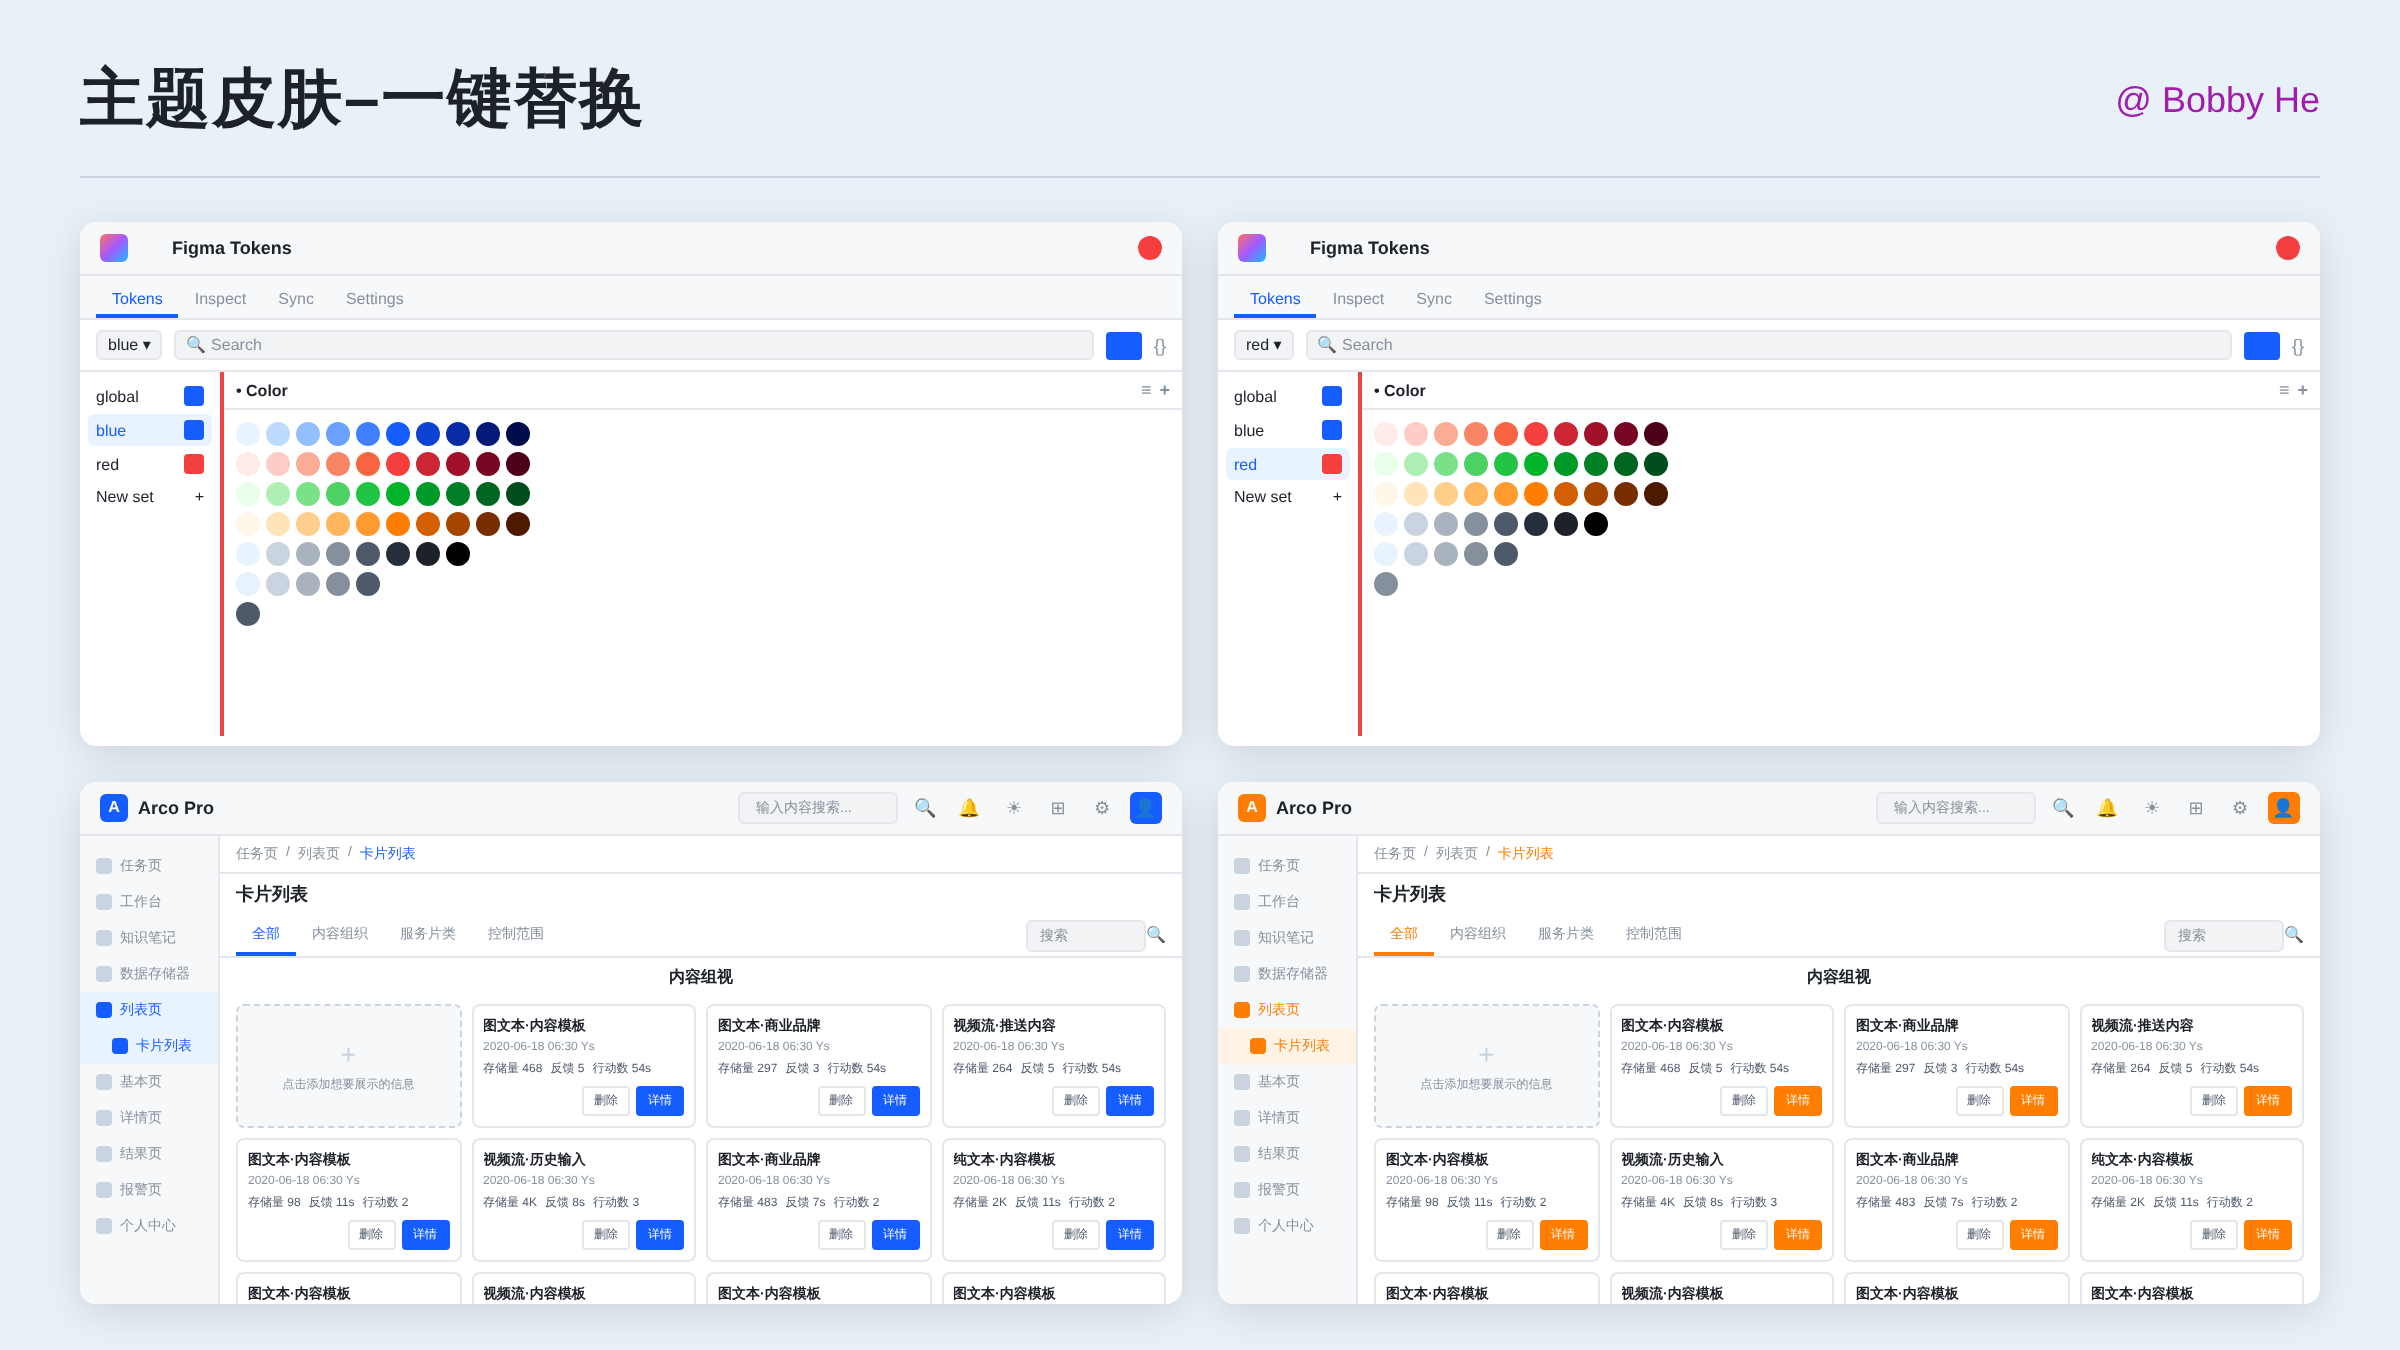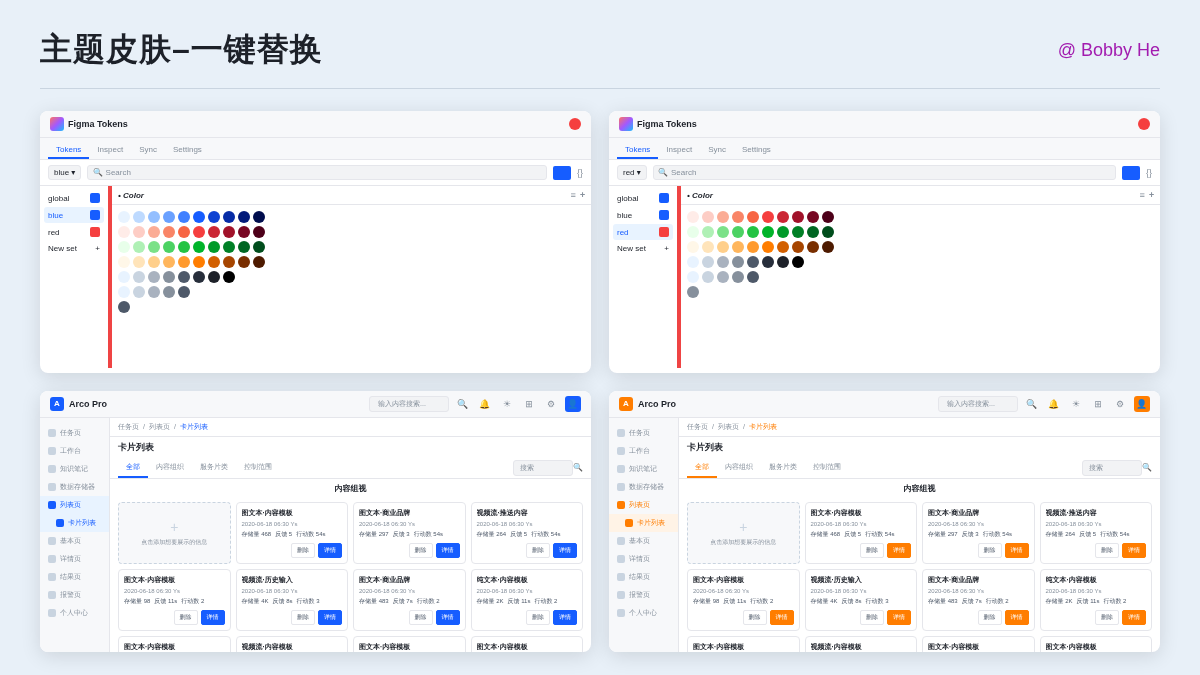--- a/index.html
+++ b/index.html
@@ -61,21 +61,21 @@
       border-bottom: 1px solid #e5e6eb;
       padding: 6px 10px;
       display: flex;
       justify-content: space-between;
       align-items: center;
     }
 
     .figma-title-left {
       display: flex;
       align-items: center;
-      gap: 4px;
+      gap: 22px;
       font-size: 9px;
       font-weight: 600;
       color: #1d2129;
     }
 
     .figma-logo {
       width: 14px;
       height: 14px;
       background: linear-gradient(135deg, #ff7262 0%, #a259ff 50%, #1abcfe 100%);
       border-radius: 3px;
@@ -151,21 +151,21 @@
       color: #86909c;
     }
 
     .figma-body {
       display: flex;
       height: calc(100% - 80px);
     }
 
     .figma-sidebar {
       width: 72px;
-      border-right: 4px solid #ef4444;
+      border-right: 2px solid #ef4444;
       padding: 4px;
       flex-shrink: 0;
     }
 
     .figma-sidebar-item {
       display: flex;
       align-items: center;
       justify-content: space-between;
       padding: 3px 4px;
       border-radius: 3px;
@@ -188,21 +188,20 @@
       flex-shrink: 0;
     }
 
     .figma-sidebar-badge.red {
       background: #f53f3f;
     }
 
     .figma-content {
       flex: 1;
       overflow: hidden;
-      font-style: italic;
     }
 
     .figma-content-header {
       display: flex;
       align-items: center;
       justify-content: space-between;
       padding: 4px 6px;
       border-bottom: 1px solid #e5e6eb;
       font-size: 8px;
       font-weight: 600;

